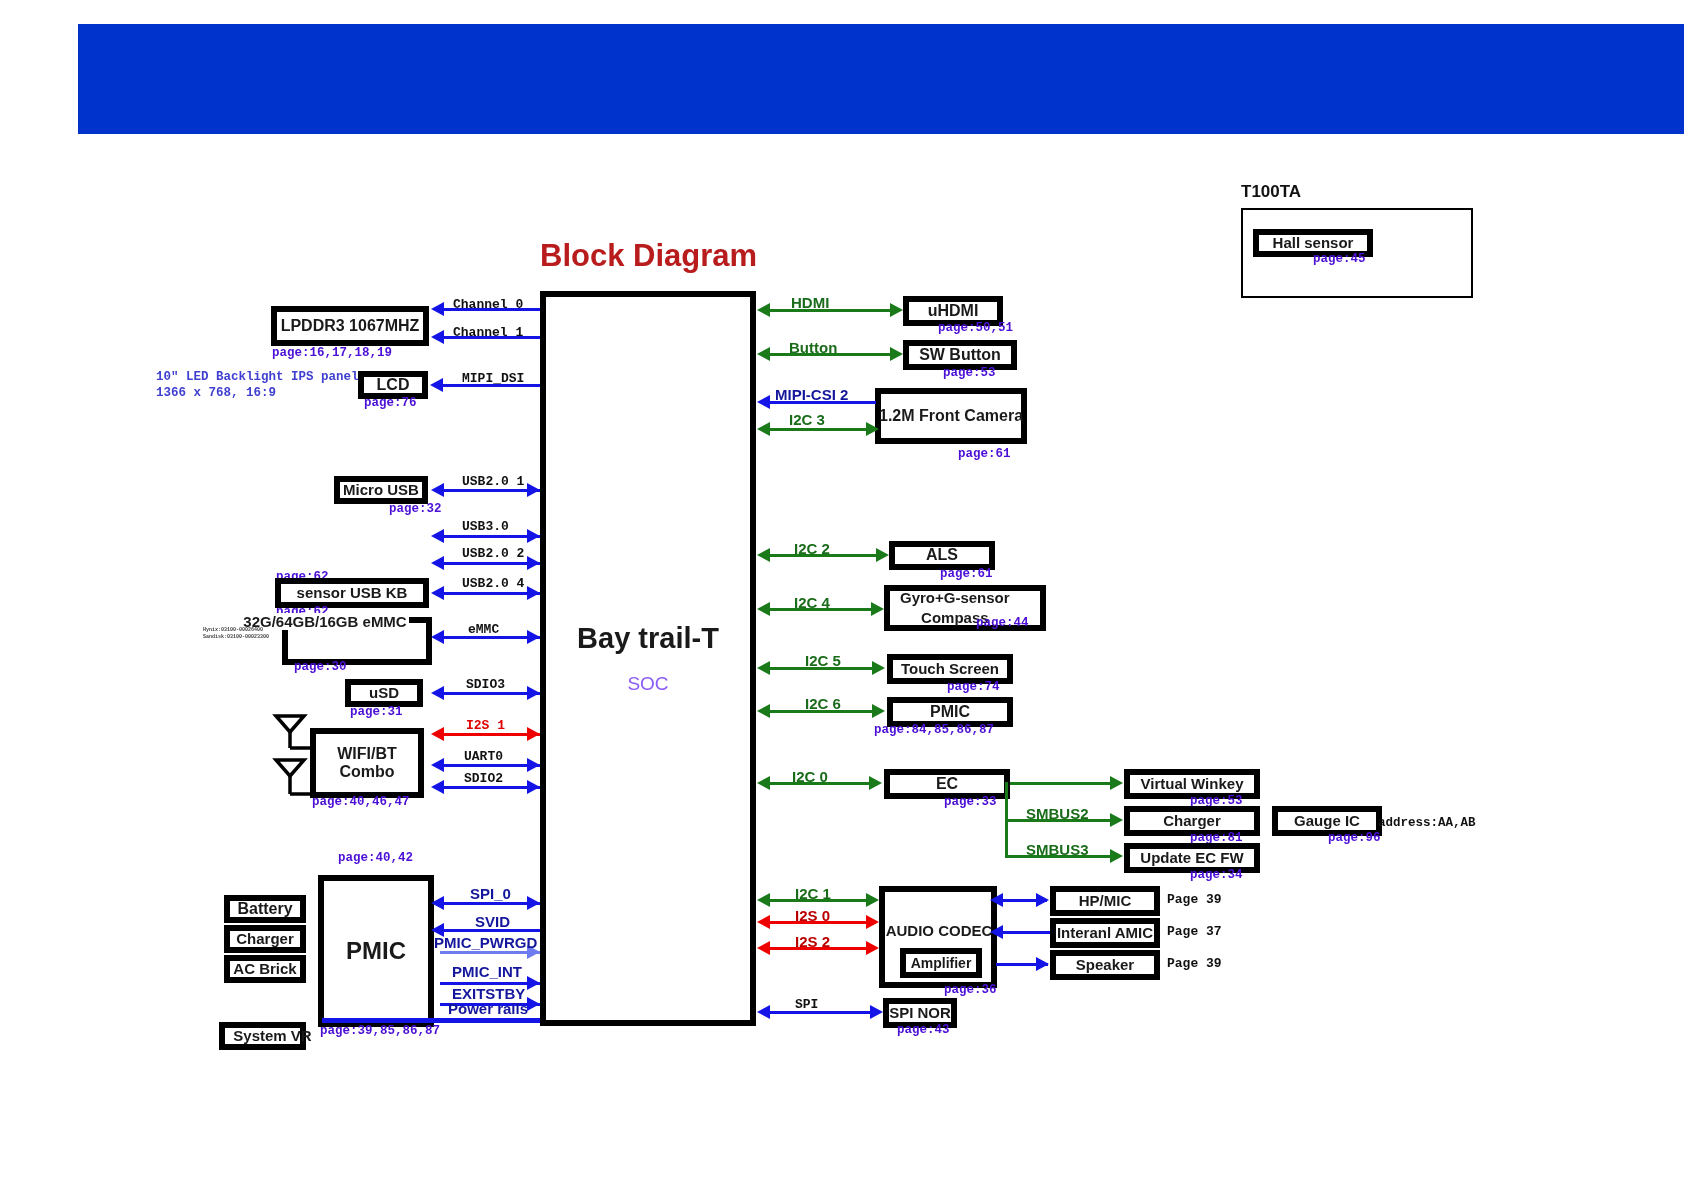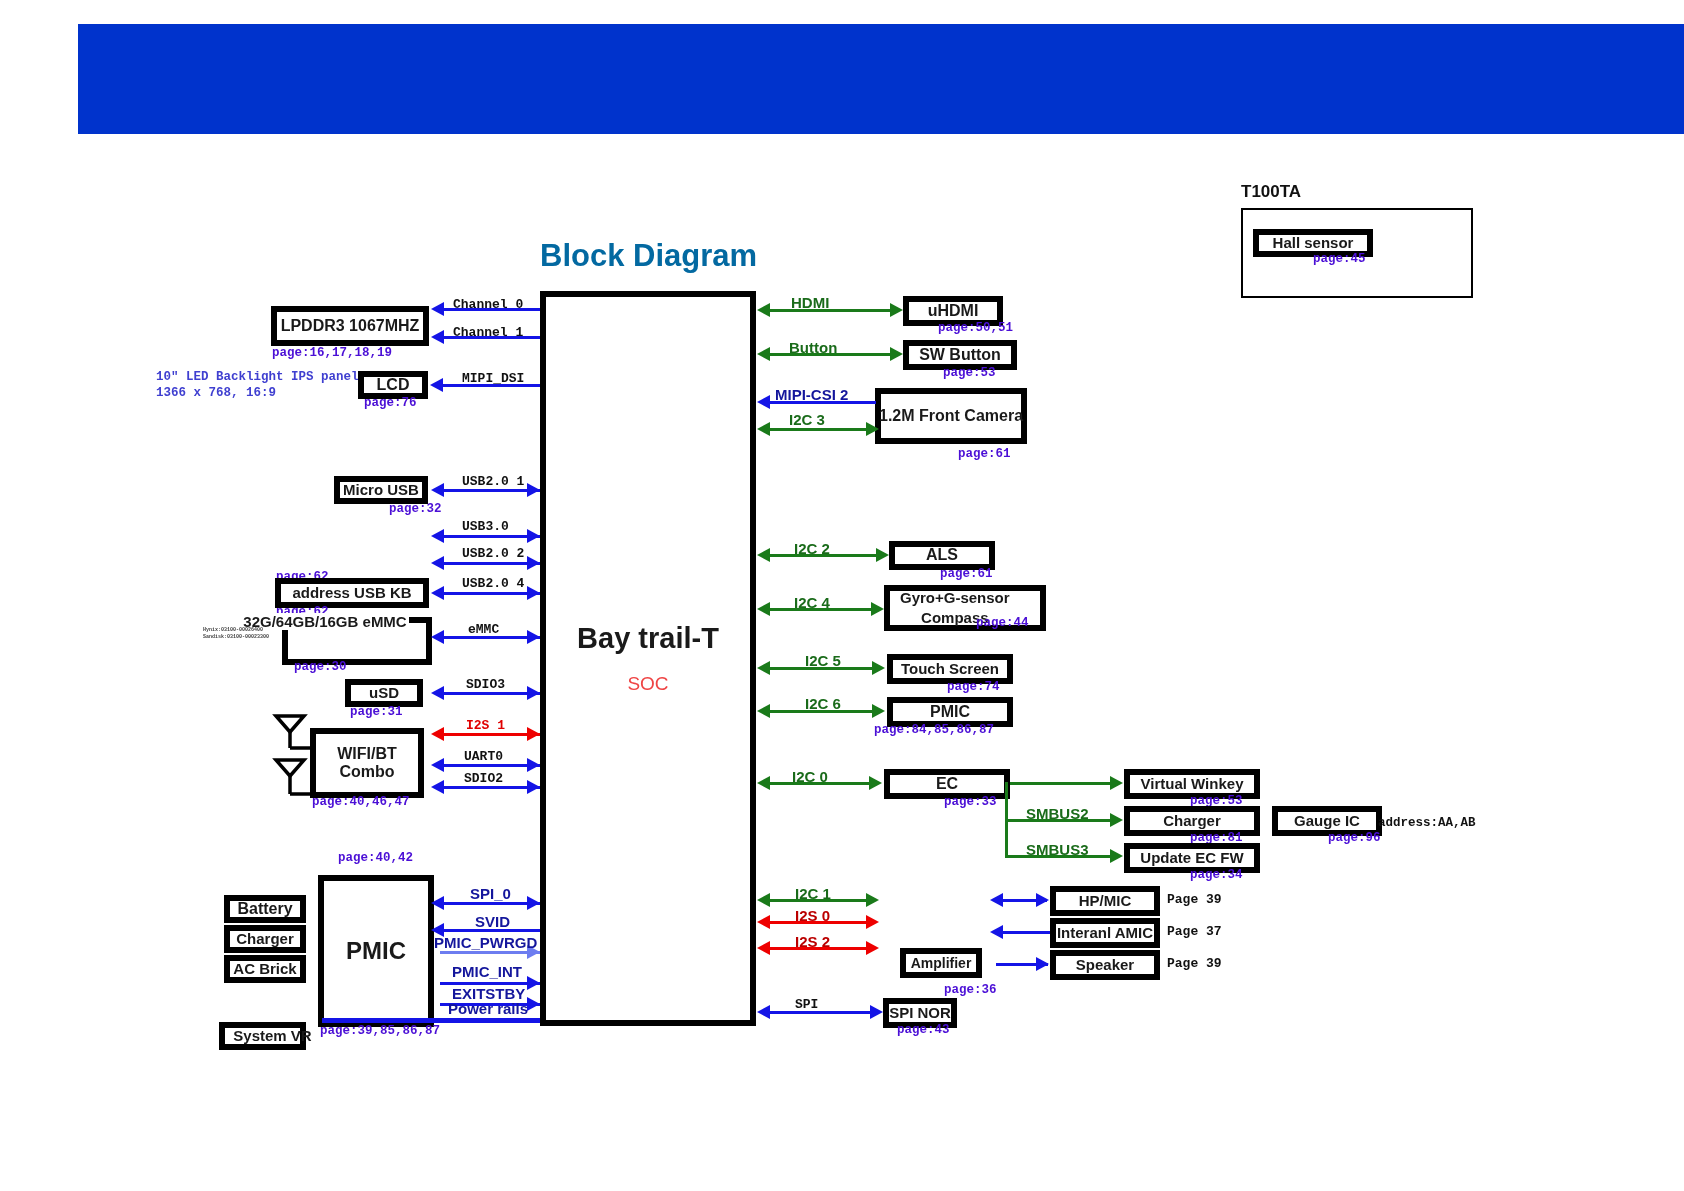--- a/index.html
+++ b/index.html
@@ -93,25 +93,25 @@
   .head.r.blue  { border-top:7px solid transparent; border-bottom:7px solid transparent; border-left:13px solid #1414e6; }
   .head.l.green { border-top:7px solid transparent; border-bottom:7px solid transparent; border-right:13px solid #1a7a1a; }
   .head.r.green { border-top:7px solid transparent; border-bottom:7px solid transparent; border-left:13px solid #1a7a1a; }
   .head.l.red   { border-top:7px solid transparent; border-bottom:7px solid transparent; border-right:13px solid #ee0000; }
   .head.r.red   { border-top:7px solid transparent; border-bottom:7px solid transparent; border-left:13px solid #ee0000; }
   .head.r.lblue { border-top:7px solid transparent; border-bottom:7px solid transparent; border-left:13px solid #6d7df0; }
 
   
   #diagram-title {
     position:absolute; left:540px; top:238px;
-    font-size:31px; font-weight:bold; color:#0369a1;
+    font-size:31px; font-weight:bold; color:#b91c1c;
     font-family:"Liberation Sans", sans-serif;
   }
   #soc-name { font-size:29px; }
-  #soc-sub  { font-size:19px; font-weight:normal; color:#ef4444; }
+  #soc-sub  { font-size:19px; font-weight:normal; color:#8b5cf6; }
 
   
   #model-panel {
     position:absolute; left:1241px; top:208px; width:232px; height:90px;
     border:2px solid #000; background:#fff;
   }
   #model-label {
     position:absolute; left:1241px; top:182px;
     font-size:17px; font-weight:bold; color:#111;
   }
@@ -177,21 +177,21 @@
   <div class="head l blue" style="left:431px; top:529px;"></div>
   <div class="head r blue" style="left:527px; top:529px;"></div>
   <div class="siglbl sig-mono" style="left:462px; top:519px;">USB3.0</div>
 
   <div class="line blue" style="left:444px; top:562px; width:96px;"></div>
   <div class="head l blue" style="left:431px; top:556px;"></div>
   <div class="head r blue" style="left:527px; top:556px;"></div>
   <div class="siglbl sig-mono" style="left:462px; top:546px;">USB2.0 2</div>
 
   <div class="blk" style="left:275px; top:578px; width:154px; height:30px; font-size:15px;">
-    <span>address USB KB</span>
+    <span>sensor USB KB</span>
   </div>
   <div class="pg" style="left:276px; top:605px;">page:62</div>
   <div class="line blue" style="left:444px; top:592px; width:96px;"></div>
   <div class="head l blue" style="left:431px; top:586px;"></div>
   <div class="head r blue" style="left:527px; top:586px;"></div>
   <div class="siglbl sig-mono" style="left:462px; top:576px;">USB2.0 4</div>
 
   <div class="blk" style="left:282px; top:617px; width:150px; height:48px; font-size:15px; align-items:flex-start;">
     <span style="position:relative; top:-10px; left:-32px; background:#fff; padding:0 2px;">32G/64GB/16GB eMMC</span>
   </div>
@@ -387,20 +387,23 @@
     <span>Update EC FW</span>
   </div>
   <div class="pg" style="left:1190px; top:868px;">page:34</div>
 
   <div class="blk" style="left:1272px; top:806px; width:110px; height:30px; font-size:15px;">
     <span>Gauge IC</span>
   </div>
   <div class="pg" style="left:1328px; top:831px;">page:96</div>
   <div class="note" style="left:1378px; top:816px; color:#111;">address:AA,AB</div>
 
+  <div class="blk" style="left:879px; top:886px; width:118px; height:102px; font-size:15px;">
+    <span style="position:relative; top:-6px; left:1px;">AUDIO CODEC</span>
+  </div>
   <div class="blk" style="left:900px; top:948px; width:82px; height:30px; font-size:14px;">
     <span>Amplifier</span>
   </div>
   <div class="pg" style="left:944px; top:983px;">page:36</div>
 
   <div class="line green" style="left:770px; top:899px; width:104px;"></div>
   <div class="head l green" style="left:757px; top:893px;"></div>
   <div class="head r green" style="left:866px; top:893px;"></div>
   <div class="siglbl sig-green" style="left:795px; top:885px;">I2C 1</div>
 

